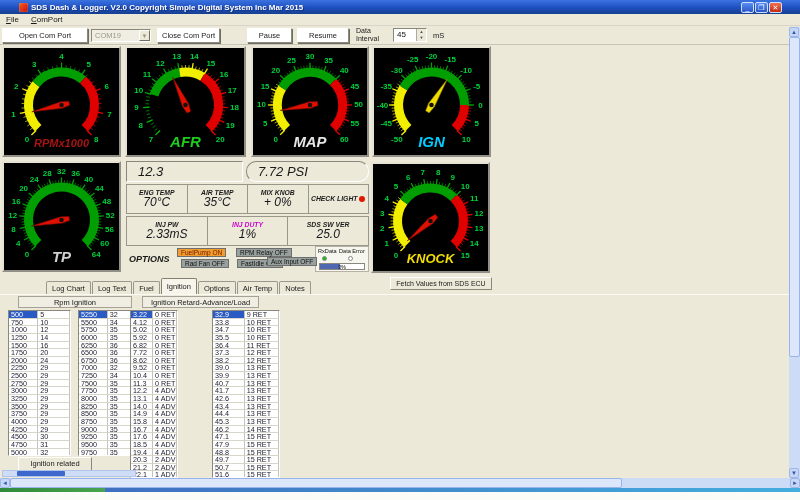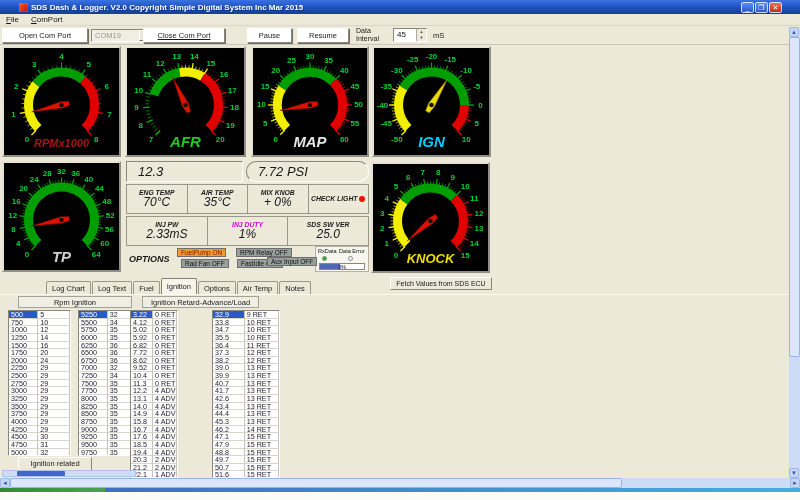--- a/index.html
+++ b/index.html
@@ -23,21 +23,21 @@
   
   #menubar { position:absolute; left:0; top:14px; width:800px; height:12px;
     border-bottom:1px solid #d8d5c8; font-size:8px; display:flex; align-items:center; }
   .menu-item { padding:0 6px; color:#1a1a1a; }
   #toolbar { position:absolute; left:0; top:26px; width:800px; height:19px;
     border-bottom:1px solid #c8c5b8; }
   .tbtn { position:absolute; top:2px; height:15px; font-size:7.5px; color:#1a1a1a;
     background:#ffffff; border:1px solid #8a887c; border-top-color:#fff; border-left-color:#fff;
     box-shadow:1px 1px 0 #706e62; text-align:center; line-height:13px; }
   #btn-open { left:2px;  width:86px; }
-  #btn-close{ left:143px; width:82px;text-decoration:underline; }
+  #btn-close{ left:157px; width:63px; }
   #btn-pause{ left:247px; width:45px; }
   #btn-resume{ left:297px; width:52px; }
   #combo { position:absolute; left:91px; top:3px; width:60px; height:13px; background:#f0eee2;
     border:1px solid #8a887c; border-bottom-color:#fff; border-right-color:#fff;
     font-size:7.5px; color:#9a988c; line-height:11px; padding-left:3px; }
   #combo .arrow { position:absolute; right:0; top:0; width:11px; height:11px; background:#ece9d8;
     border:1px solid #fff; border-right-color:#706e62; border-bottom-color:#706e62;
     color:#9a988c; font-size:6px; text-align:center; line-height:10px; }
   #di-label { position:absolute; left:356px; top:1px; width:34px; font-size:7px; line-height:8px; color:#1a1a1a; }
   #spinner { position:absolute; left:393px; top:2px; width:34px; height:14px; background:#fff;

